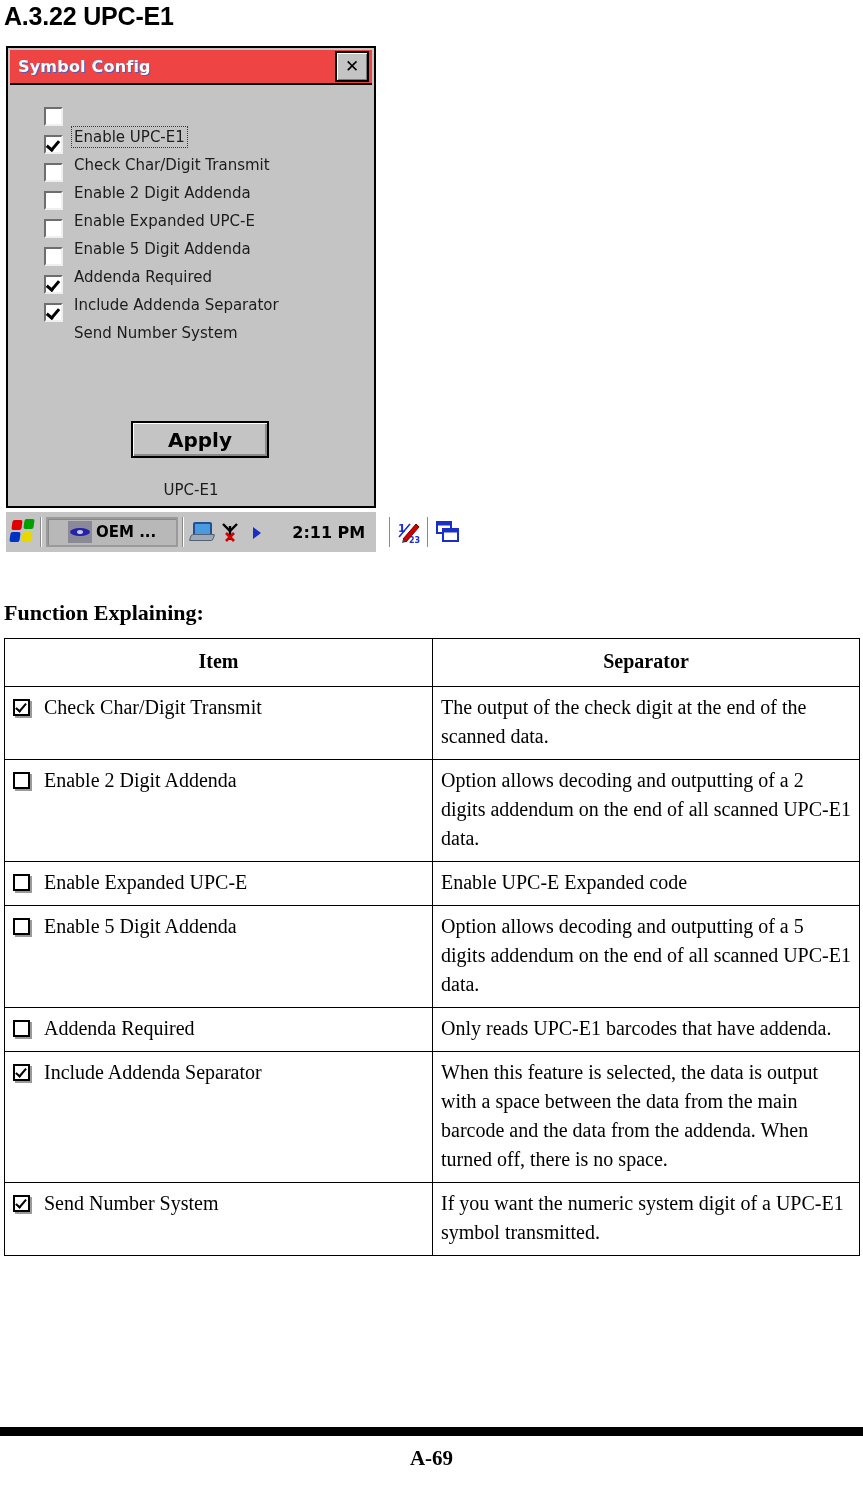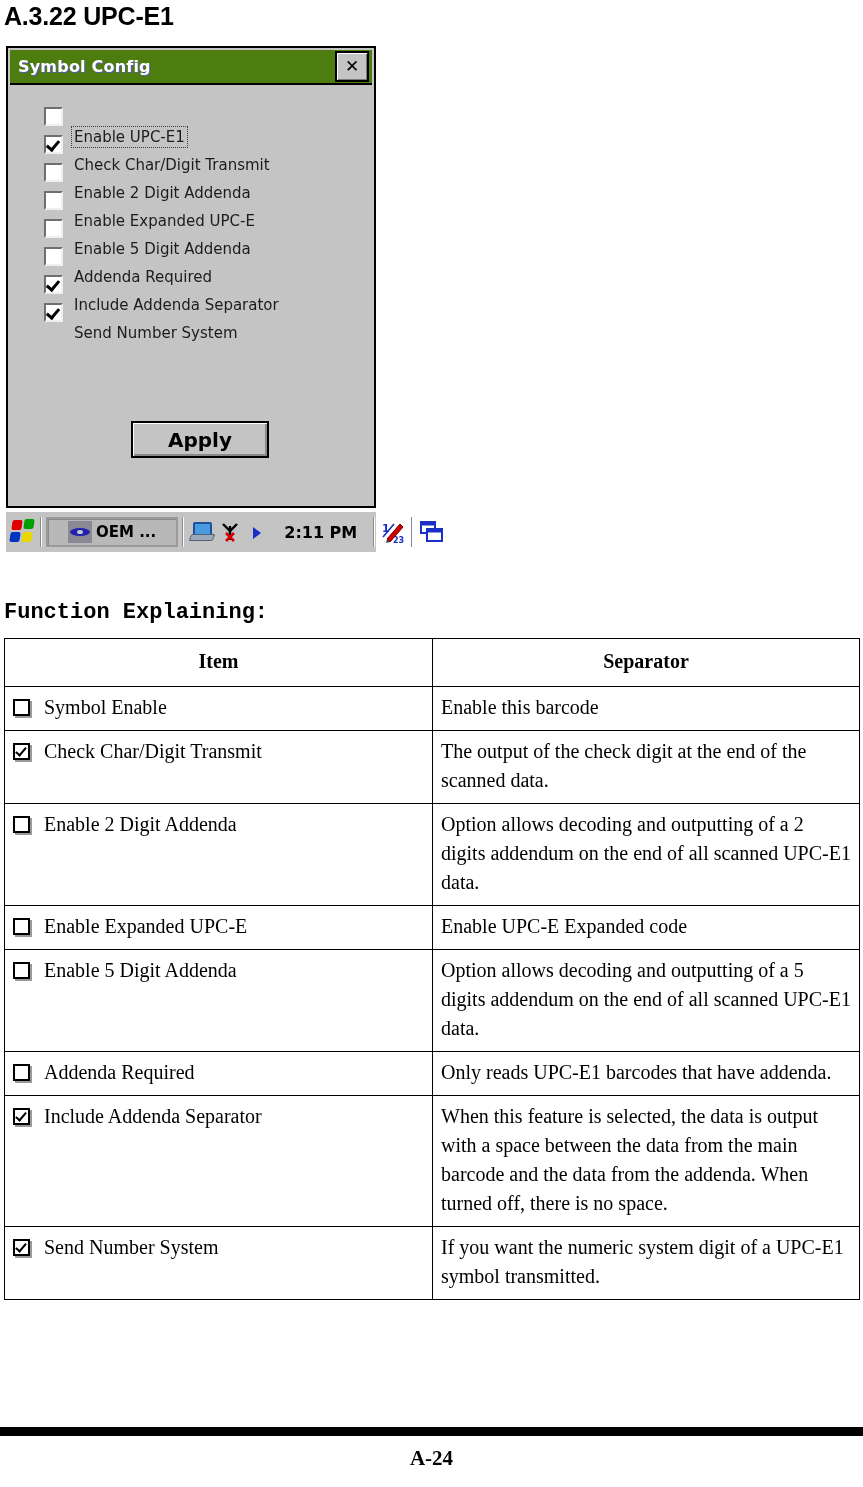--- a/index.html
+++ b/index.html
@@ -44,21 +44,21 @@
     box-sizing: border-box;
     border: 2px solid #000000;
     background: #c4c4c4;
   }
   .titlebar {
     position: absolute;
     left: 2px;
     top: 2px;
     right: 2px;
     height: 33px;
-    background: #4d7c0f;
+    background: #ef4444;
     display: flex;
     align-items: center;
     justify-content: space-between;
     border-bottom: 2px solid #000000;
   }
   .titlebar-text {
     color: #ffffff;
     font-family: "DejaVu Sans", sans-serif;
     font-weight: bold;
     font-size: 16px;
@@ -291,32 +291,32 @@
     left: 8px; top: 8px;
     border-left: 8px solid #1a2ec8;
     border-top: 6px solid transparent;
     border-bottom: 6px solid transparent;
   }
   .clock {
     font-family: "DejaVu Sans", sans-serif;
     font-weight: bold;
     font-size: 16px;
     color: #000000;
-    margin: 0 12px;
+    margin: 0 20px;
     white-space: nowrap;
     flex: 0 0 auto;
   }
   .ico-sip svg, .ico-windows svg { position: absolute; left: 2px; top: 2px; }
 
   
   .section-title {
     position: absolute;
     left: 4px;
     top: 600px;
-    font-family: Liberation Mono, monospace;
+    font-family: Liberation Serif, serif;
     font-weight: bold;
     font-size: 22px;
   }
 
   
   table.fn-table {
     position: absolute;
     left: 4px;
     top: 638px;
     width: 855px;
@@ -440,20 +440,21 @@
         </div>
 
         <div class="cb-row">
           <span class="cb-box checked"></span>
           <span class="cb-label">Send Number System</span>
         </div>
 
       </div>
 
       <div class="apply-button">Apply</div>
+      <div class="symbol-caption">UPC-E1</div>
 
     </div>
   </div>
 
   <div class="taskbar">
 
     <div class="start-flag">
       <i class="q1"></i>
         <i class="q2"></i>
         <i class="q3"></i>
@@ -521,26 +522,20 @@
     </colgroup>
   <thead>
     <tr>
       <th>Item</th>
       <th>Separator</th>
     </tr>
   </thead>
   <tbody>
     <tr>
       <td class="item-cell">
-        <span class="wd-box"></span><span>Symbol Enable</span>
-      </td>
-      <td>Enable this barcode</td>
-    </tr>
-    <tr>
-      <td class="item-cell">
         <span class="wd-box checked"></span><span>Check Char/Digit Transmit</span>
       </td>
       <td>The output of the check digit at the end of the scanned data.</td>
     </tr>
     <tr>
       <td class="item-cell">
         <span class="wd-box"></span><span>Enable 2 Digit Addenda</span>
       </td>
       <td>Option allows decoding and outputting of a 2 digits addendum on the end of all scanned UPC-E1 data.</td>
     </tr>
@@ -571,13 +566,13 @@
     <tr>
       <td class="item-cell">
         <span class="wd-box checked"></span><span>Send Number System</span>
       </td>
       <td>If you want the numeric system digit of a UPC-E1 symbol transmitted.</td>
     </tr>
   </tbody>
 </table>
 
 <div class="footer-rule"></div>
-<div class="footer-page">A-24</div>
+<div class="footer-page">A-69</div>
 
 </body></html>

